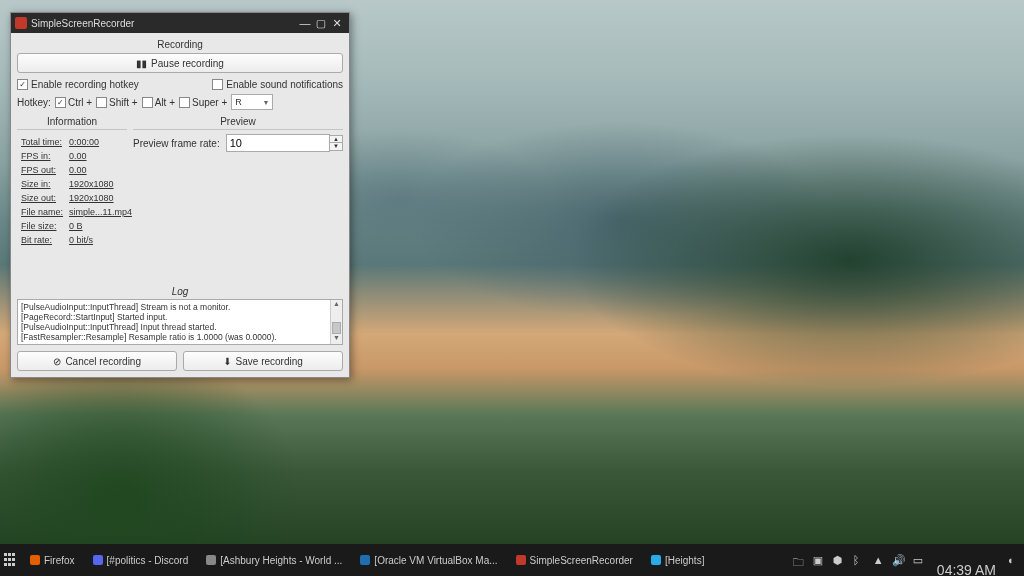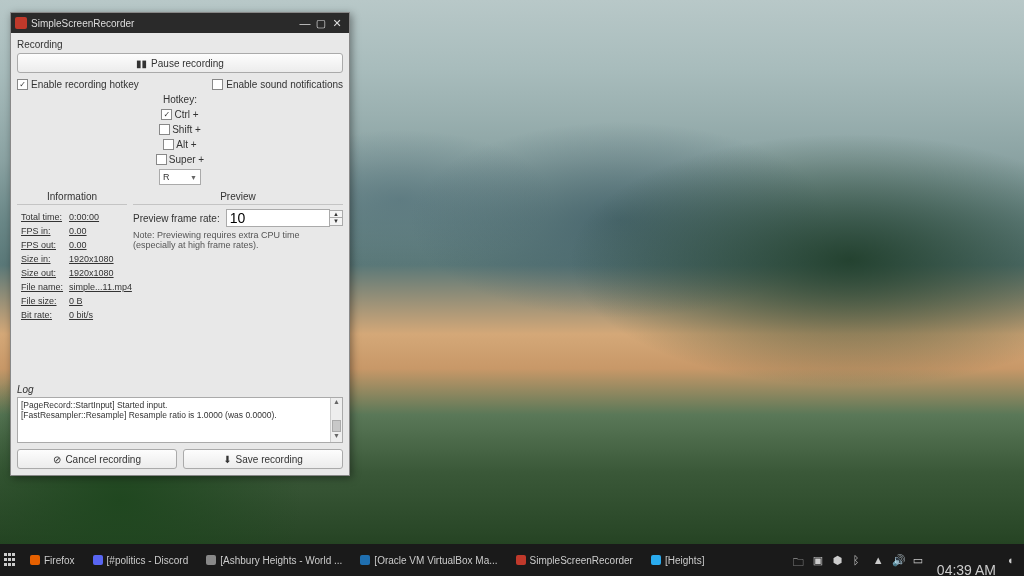--- a/index.html
+++ b/index.html
@@ -42,44 +42,44 @@
   background:#e8e8e8; border:1px solid #888; box-shadow:2px 2px 8px rgba(0,0,0,0.4);
 }
 .titlebar {
   height:20px; background:#2a2a2a; color:#ddd; display:flex; align-items:center;
   padding:0 4px; font-size:10px;
 }
 .titlebar .t-icon { width:12px; height:12px; background:#c0392b; border-radius:2px; margin-right:4px; }
 .titlebar .t-spacer { flex:1; }
 .titlebar .t-btn { width:16px; height:16px; display:flex; align-items:center; justify-content:center; cursor:pointer; color:#ddd; font-size:11px; }
 .content { padding:4px 6px 6px; font-size:10px; color:#333; }
-.section-label { font-size:10px; margin:2px 0 2px; color:#333; }
+.section-label { font-size:10px; margin:2px 0 2px; color:#333;text-align:center; }
 .button {
   display:flex; align-items:center; justify-content:center; gap:4px;
   background:linear-gradient(#fdfdfd,#ececec); border:1px solid #aaa; border-radius:3px;
   height:20px; font-size:10px; cursor:pointer; width:100%;
 }
 .row { display:flex; align-items:center; gap:6px; }
 .checkbox { display:flex; align-items:center; gap:3px; cursor:pointer; }
 .checkbox .box { width:11px; height:11px; border:1px solid #888; background:#fff; display:flex; align-items:center; justify-content:center; font-size:8px; color:#333; }
-.hotkey-row { display:flex; align-items:center; gap:4px; margin-top:4px;flex-direction:column; }
+.hotkey-row { display:flex; align-items:center; gap:4px; margin-top:4px; }
 .hotkey-row .cb { display:flex; align-items:center; gap:2px; }
 .combo { border:1px solid #aaa; background:#fff; height:16px; width:42px; display:flex; align-items:center; padding:0 3px; font-size:9px; justify-content:space-between; }
 .combo .arrow { font-size:7px; color:#666; }
 
 .two-col { display:flex; gap:6px; margin-top:6px; }
 .col-left { width:110px; }
 .col-right { flex:1; display:flex; flex-direction:column; }
 .group-title { font-size:10px; color:#333; margin-bottom:2px;text-align:center; }
 .group { border-top:1px solid #c4c4c4; padding-top:4px; }
 .info-table { width:100%; font-size:9px;text-decoration:underline; }
 .info-table td { padding:1px 2px; }
 .info-table td:first-child { color:#333; white-space:nowrap; }
 .spin { display:flex; align-items:center; }
-.spin input { border:1px solid #aaa; height:16px; width:100%; font-size:14px; padding:8px 3px; }
+.spin input { border:1px solid #aaa; height:16px; width:100%; font-size:11px; padding:8px 3px; }
 .spin .spbtns { display:flex; flex-direction:column; border:1px solid #aaa; border-left:none; }
 .spin .spbtns span { width:12px; height:7px; font-size:6px; text-align:center; line-height:7px; background:#f4f4f4; cursor:pointer; }
 .spin .spbtns span:first-child { border-bottom:1px solid #aaa; }
 .note { font-size:9px; color:#555; margin-top:3px; }
 .preview-box { flex:1; min-height:128px; }
 .log-box { border:1px solid #aaa; background:#fff; height:46px; overflow:hidden; font-size:8.5px; padding:2px 3px; position:relative; margin-top:2px; }
 .log-box .sb { position:absolute; right:0; top:0; bottom:0; width:12px; background:#eee; border-left:1px solid #ccc; }
 .log-box .sb .th { position:absolute; left:1px; right:1px; bottom:10px; height:12px; background:#c8c8c8; border:1px solid #aaa; }
 .log-box .sb .ar { position:absolute; left:0; right:0; height:10px; text-align:center; font-size:7px; color:#666; background:#eee; }
 .bottom-row { display:flex; gap:6px; margin-top:6px; }
@@ -192,29 +192,30 @@
           <div class="row">
             <span>Preview frame rate:</span>
             <div class="spin" style="flex:1;">
               <input value="10" style="">
               <div class="spbtns">
                 <span>▲</span>
                 <span>▼</span>
               </div>
             </div>
           </div>
-          <div class="note">Note: Previewing requires extra CPU time (especially at high frame rates).</div>
           <div class="preview-box"></div>
         </div>
       </div>
     </div>
 
     <div class="section-label" style="margin-top:6px;font-style:italic;">Log</div>
     <div class="log-box">
+      <div>[PulseAudioInput::InputThread] Stream is not a monitor.</div>
       <div>[PageRecord::StartInput] Started input.</div>
+      <div>[PulseAudioInput::InputThread] Input thread started.</div>
       <div>[FastResampler::Resample] Resample ratio is 1.0000 (was 0.0000).</div>
       <div class="sb">
         <div class="ar" style="top:0;">▲</div>
         <div class="th"></div>
         <div class="ar" style="bottom:0;">▼</div>
       </div>
     </div>
 
     <div class="bottom-row">
       <div class="button">

